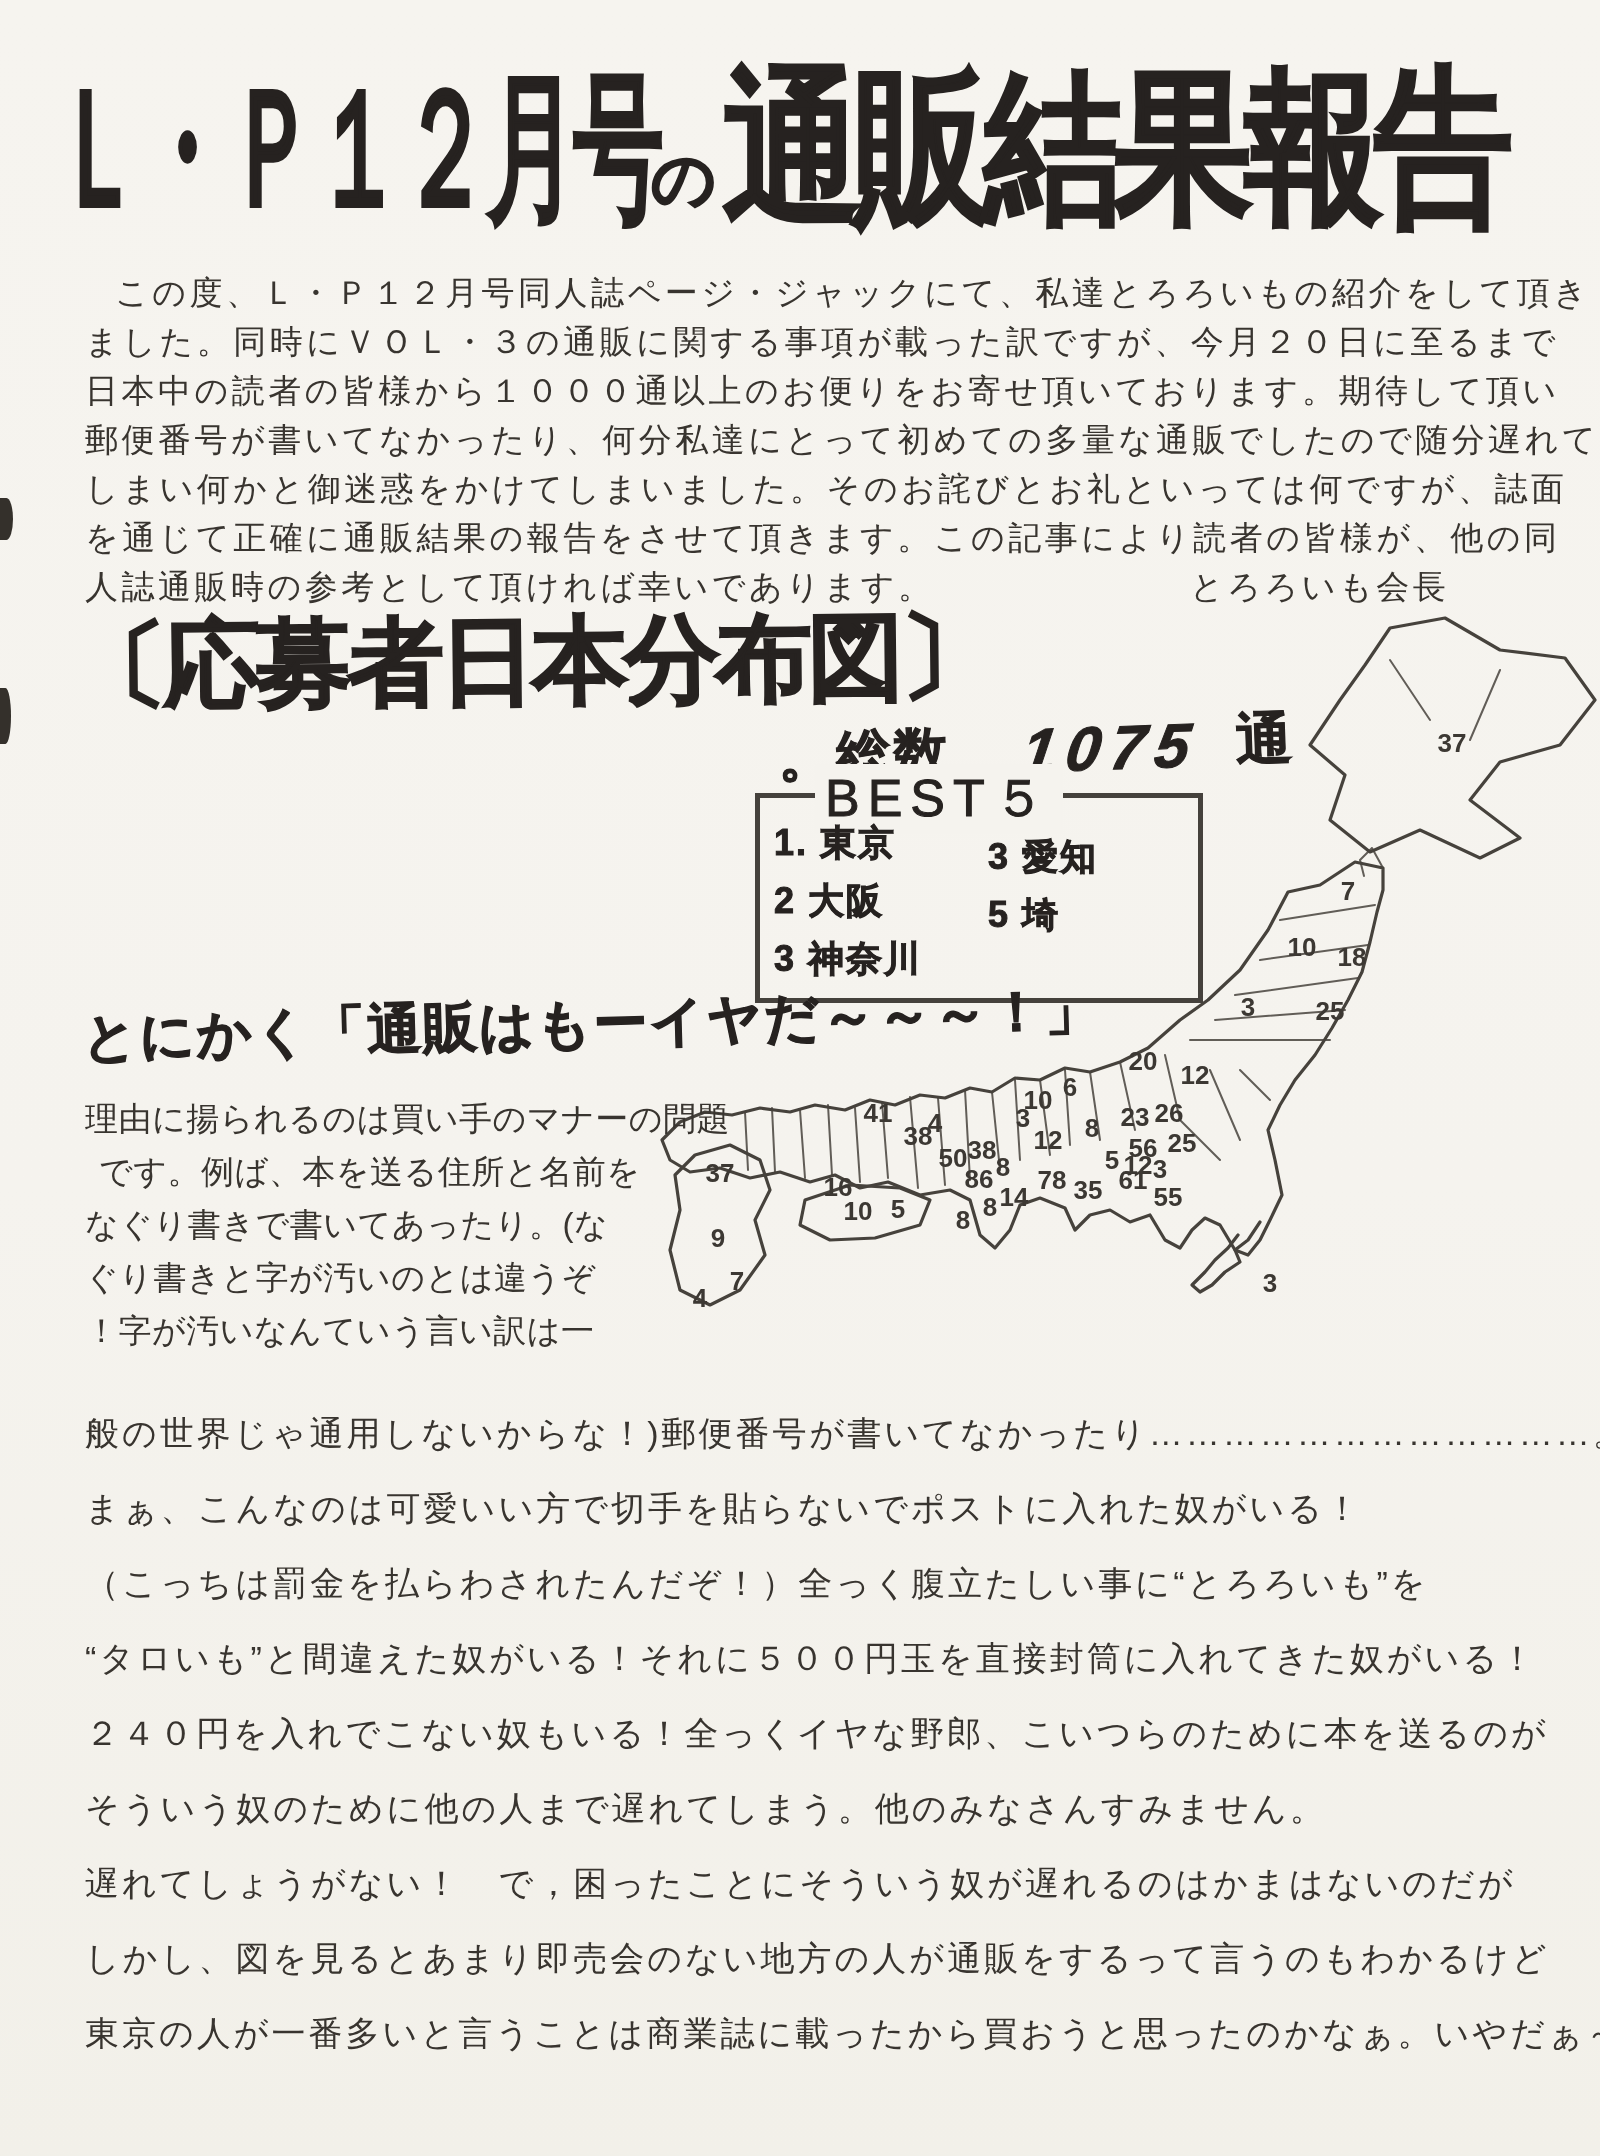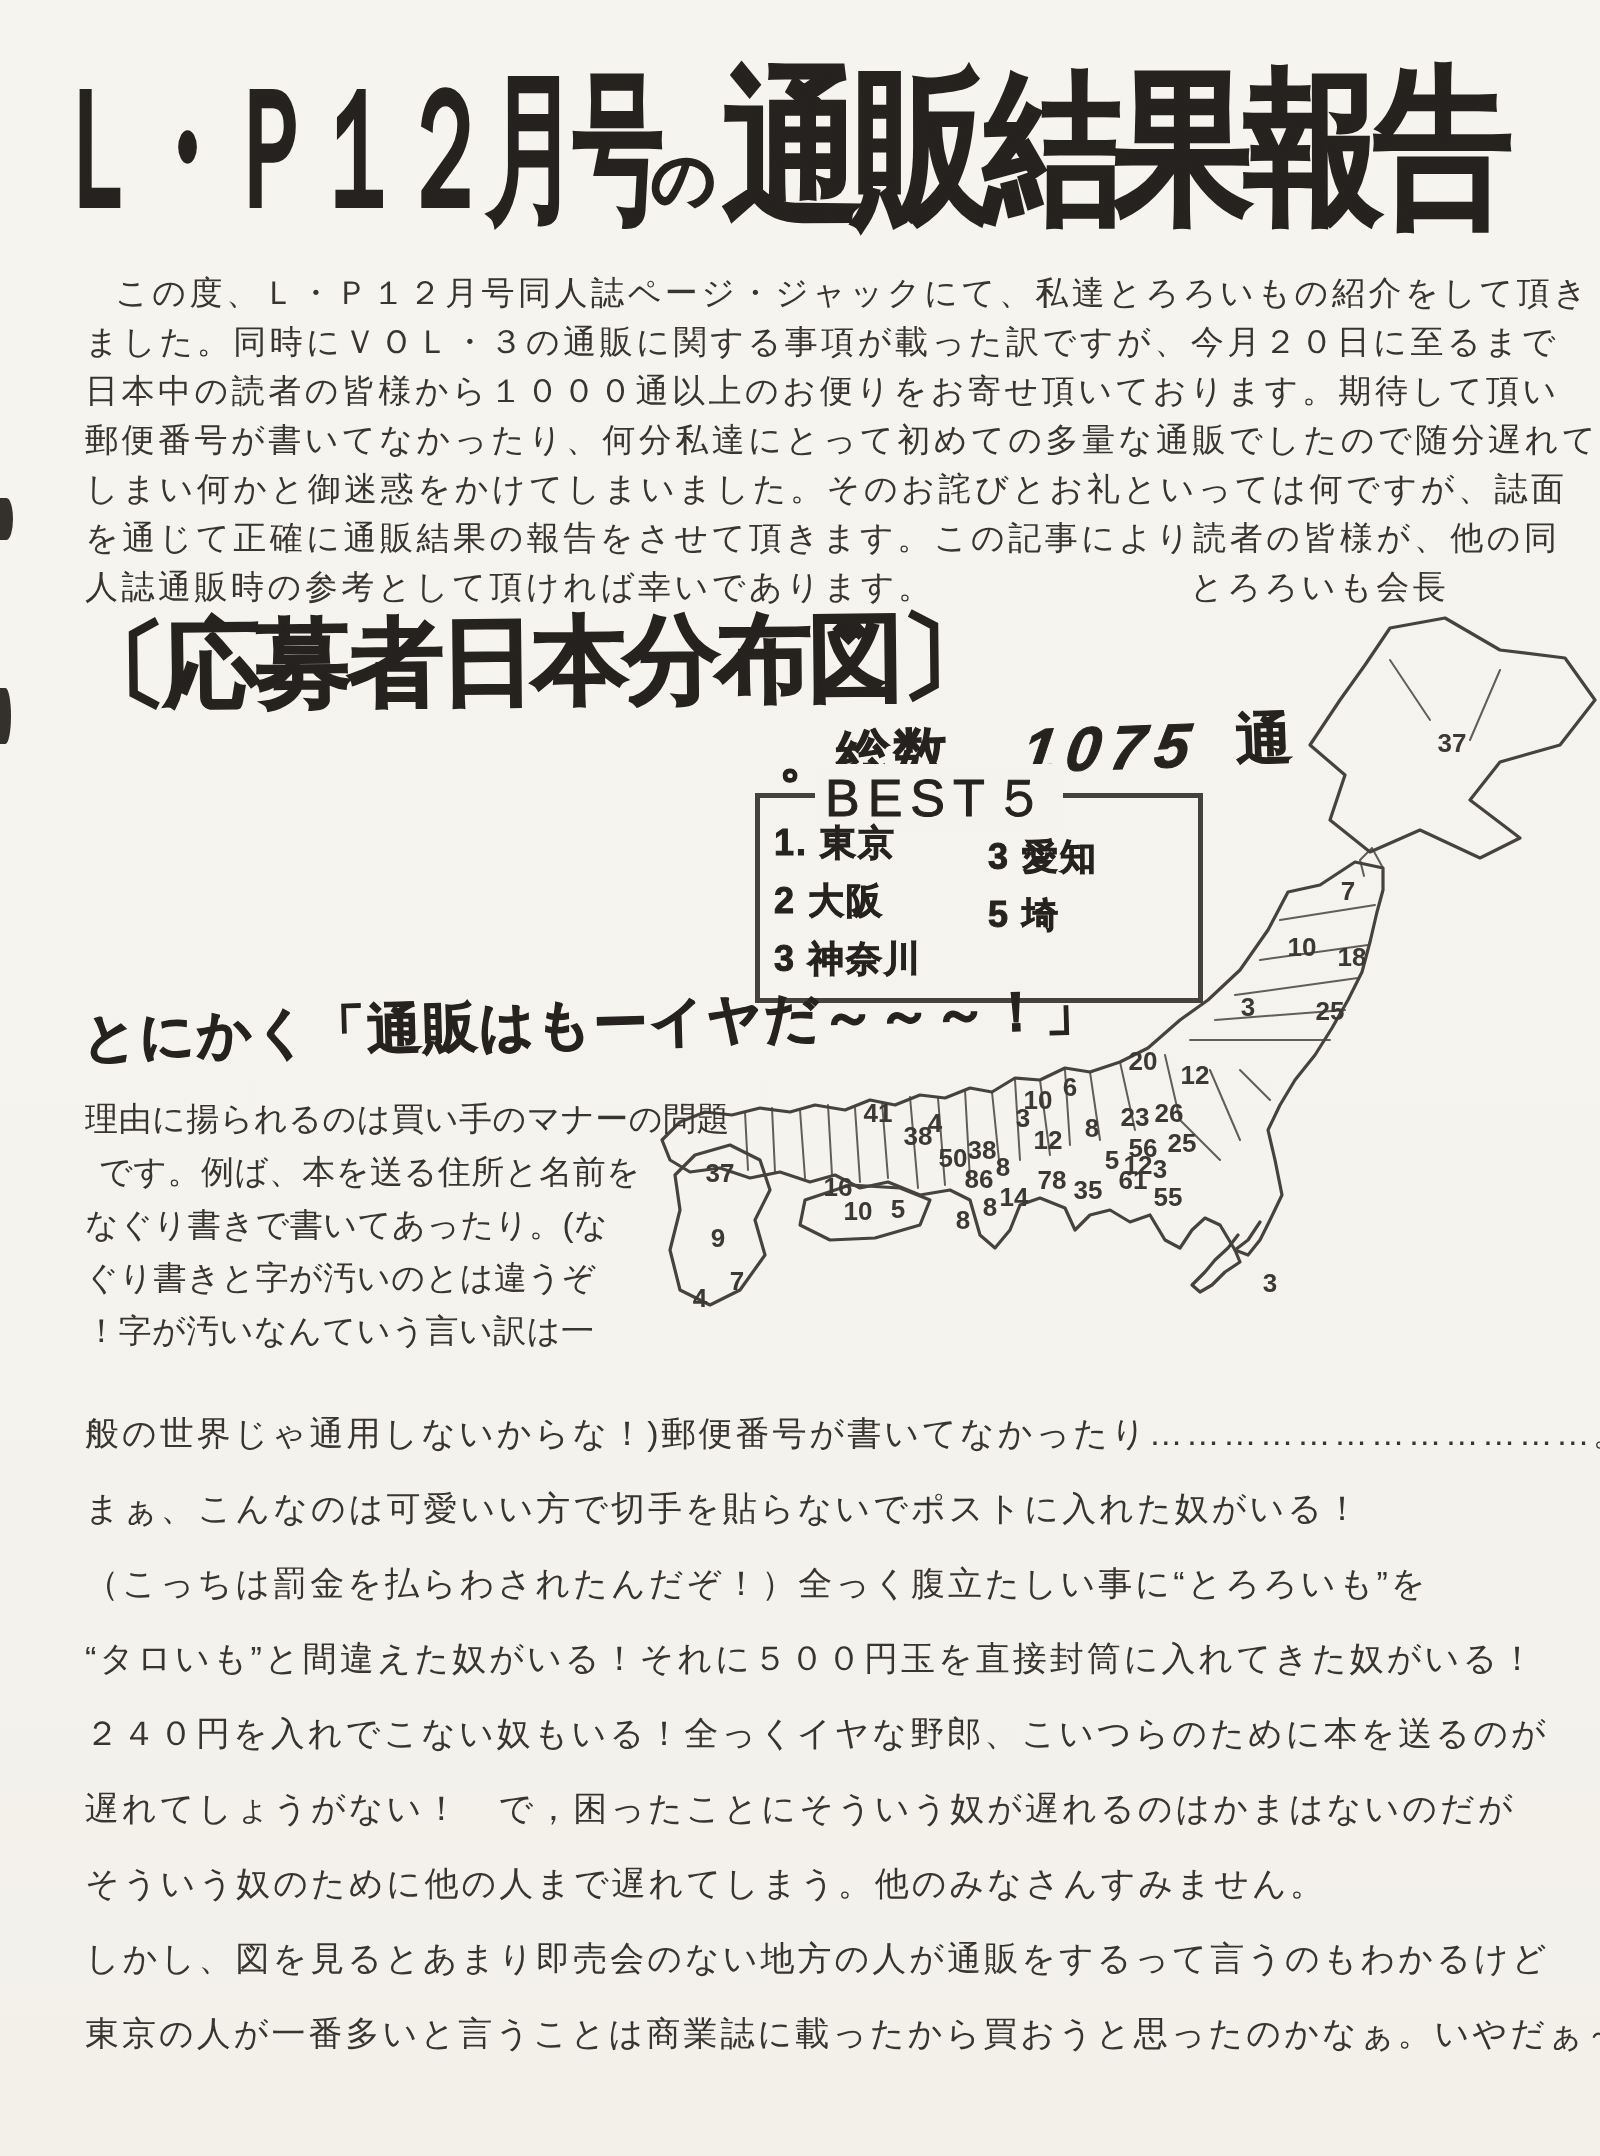--- a/index.html
+++ b/index.html
@@ -256,19 +256,19 @@
     <div class="line">ぐり書きと字が汚いのとは違うぞ</div>
     <div class="line">！字が汚いなんていう言い訳は一</div>
   </div>
 
   <div class="body-text">
     <div class="line">般の世界じゃ通用しないからな！)郵便番号が書いてなかったり………………………………。</div>
     <div class="line">まぁ、こんなのは可愛いい方で切手を貼らないでポストに入れた奴がいる！</div>
     <div class="line">（こっちは罰金を払らわされたんだぞ！）全っく腹立たしい事に“とろろいも”を</div>
     <div class="line">“タロいも”と間違えた奴がいる！それに５００円玉を直接封筒に入れてきた奴がいる！</div>
     <div class="line">２４０円を入れでこない奴もいる！全っくイヤな野郎、こいつらのために本を送るのが</div>
+    <div class="line">そういう奴のために他の人まで遅れてしまう。他のみなさんすみません。</div>
     <div class="line">遅れてしょうがない！　で，困ったことにそういう奴が遅れるのはかまはないのだが</div>
-    <div class="line">そういう奴のために他の人まで遅れてしまう。他のみなさんすみません。</div>
     <div class="line">しかし、図を見るとあまり即売会のない地方の人が通販をするって言うのもわかるけど</div>
     <div class="line">東京の人が一番多いと言うことは商業誌に載ったから買おうと思ったのかなぁ。いやだぁ～</div>
   </div>
 
 </div>
 
 </body></html>

